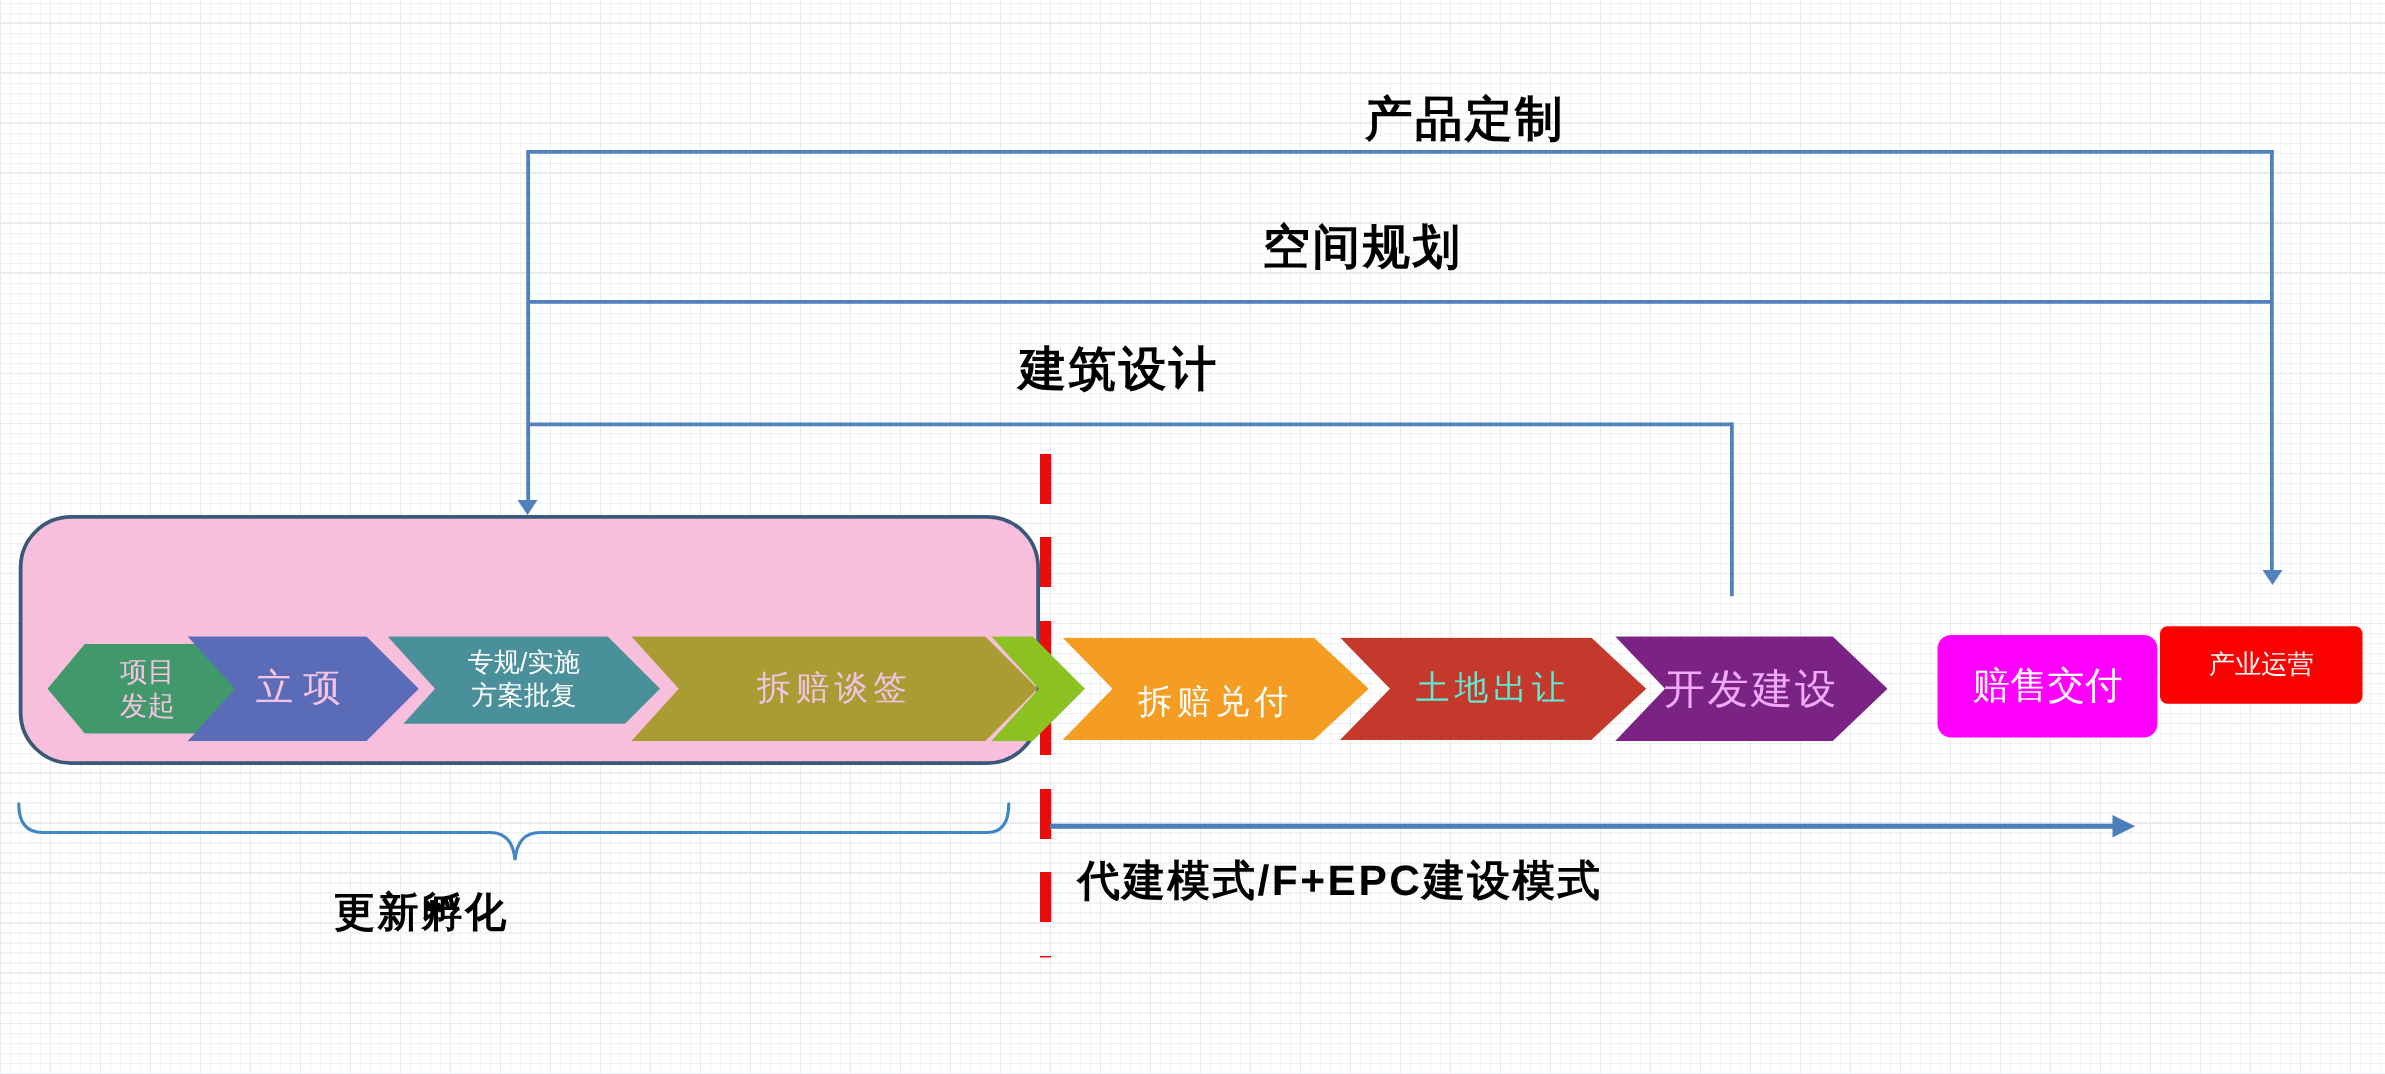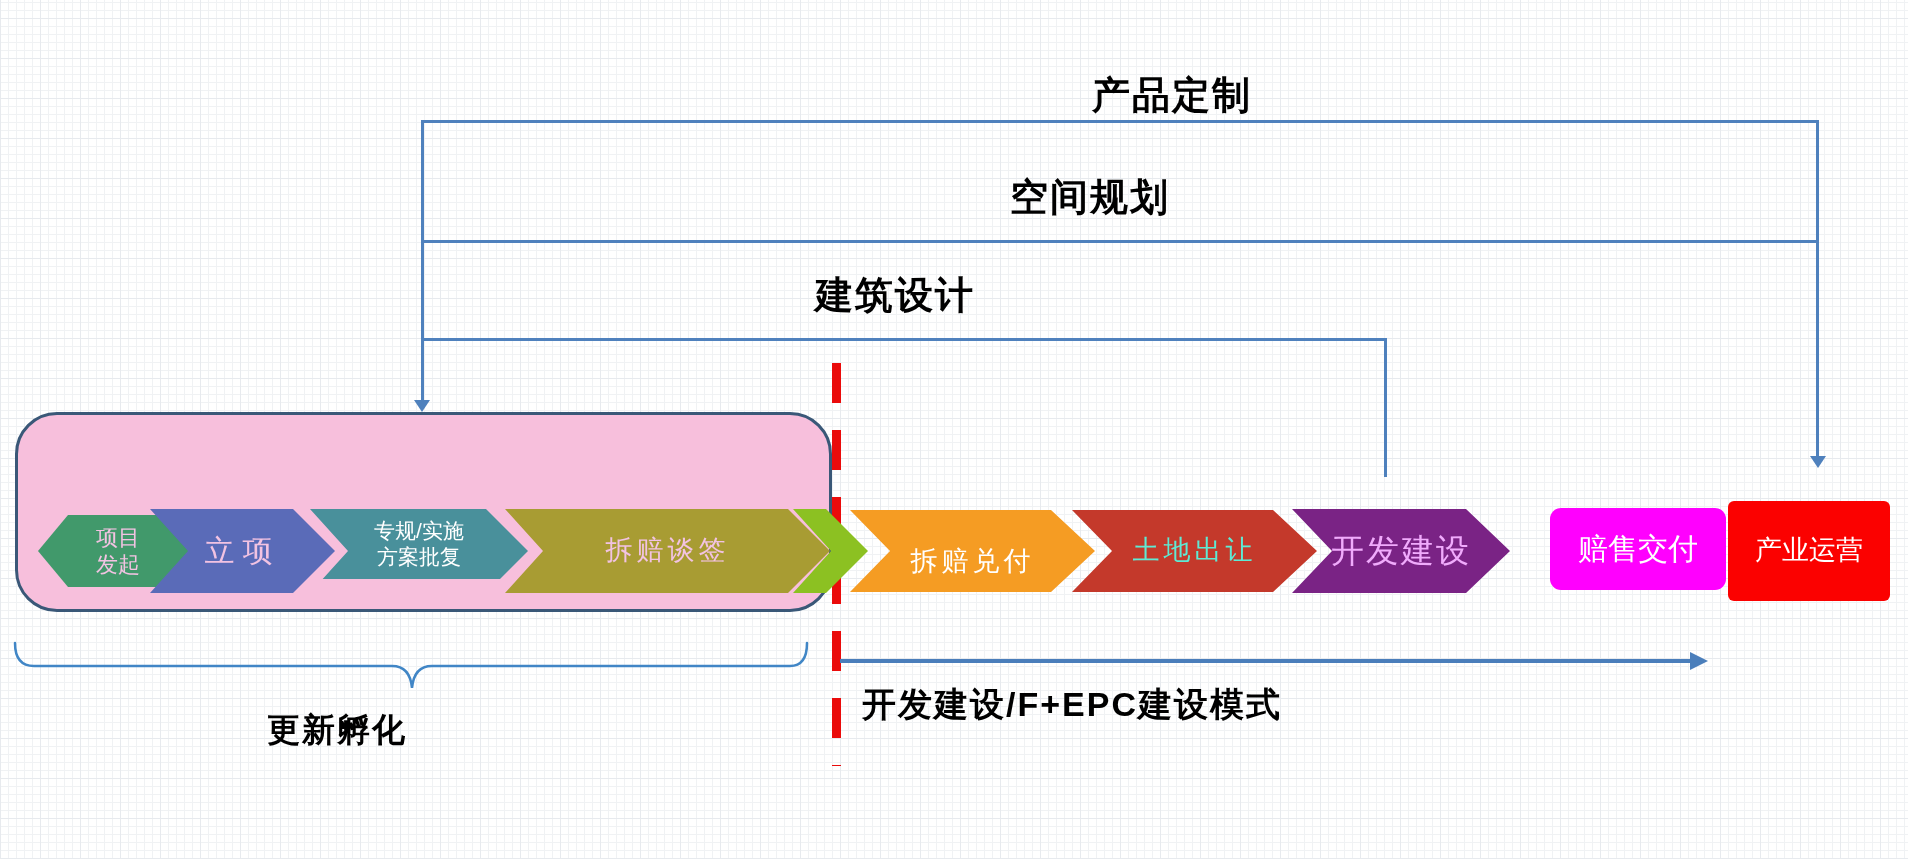--- a/index.html
+++ b/index.html
@@ -67,27 +67,27 @@
       </div>
       <div class="abs stage" style="left: 1072px; top: 479px; width: 245px; height: 82px; background: rgb(196, 57, 43); color: #5eead4; font-size: 27px; letter-spacing: 4px; clip-path: polygon(0px 0px, 201px 0px, 245px 41px, 201px 82px, 0px 82px, 40px 41px);">
         <div class="ln">土地出让</div>
       </div>
       <div class="abs stage" style="left: 1292px; top: 478px; width: 218px; height: 84px; background: rgb(122, 35, 133); color: #f0abfc; font-size: 33px; letter-spacing: 2px; clip-path: polygon(0px 0px, 174px 0px, 218px 42px, 174px 84px, 0px 84px, 40px 42px);">
         <div class="ln">开发建设</div>
       </div>
       <div class="abs stage" style="left: 1550px; top: 477px; width: 176px; height: 82px; background: rgb(255, 0, 254); color: rgb(255, 255, 255); font-size: 30px; border-radius: 11px;">
         <div class="ln">赔售交付</div>
       </div>
-      <div class="abs stage" style="left: 1728px; top: 470px; width: 162px; height: 100px; background: rgb(251, 1, 0); color: rgb(255, 255, 255); font-size: 27px; border-radius: 6px;">
+      <div class="abs stage" style="left: 1728px; top: 470px; width: 162px; height: 62px; background: rgb(251, 1, 0); color: rgb(255, 255, 255); font-size: 21px; border-radius: 6px;">
         <div class="ln">产业运营</div>
       </div>
     </div>
 
   <svg class="abs" style="left:10px;top:640px;z-index:1;" width="805" height="60" viewBox="0 0 805 60">
     <path d="M5,3 Q5,26 24,26 L382,26 Q400,26 402,48 Q404,26 422,26 L780,26 Q797,26 797,3" fill="none" stroke="#4186C6" stroke-width="2.5" stroke-linecap="round"></path>
   </svg>
   <div class="abs bottom-label" style="left:267px;top:708px;width:300px;text-align:left;font-size:33px;">更新孵化</div>
 
   <div class="abs" style="left:840px;top:659px;width:854px;height:4px;background:#4A7EBB;z-index:1;"></div>
   <div class="abs flow-arrowhead" style="left:1690px;top:652px;"></div>
-  <div class="abs bottom-label" style="left:862px;top:682px;font-size:34px;">开发建设/F+EPC建设模式</div>
+  <div class="abs bottom-label" style="left:862px;top:682px;font-size:34px;">代建模式/F+EPC建设模式</div>
 
 </div>
 
 </body></html>

